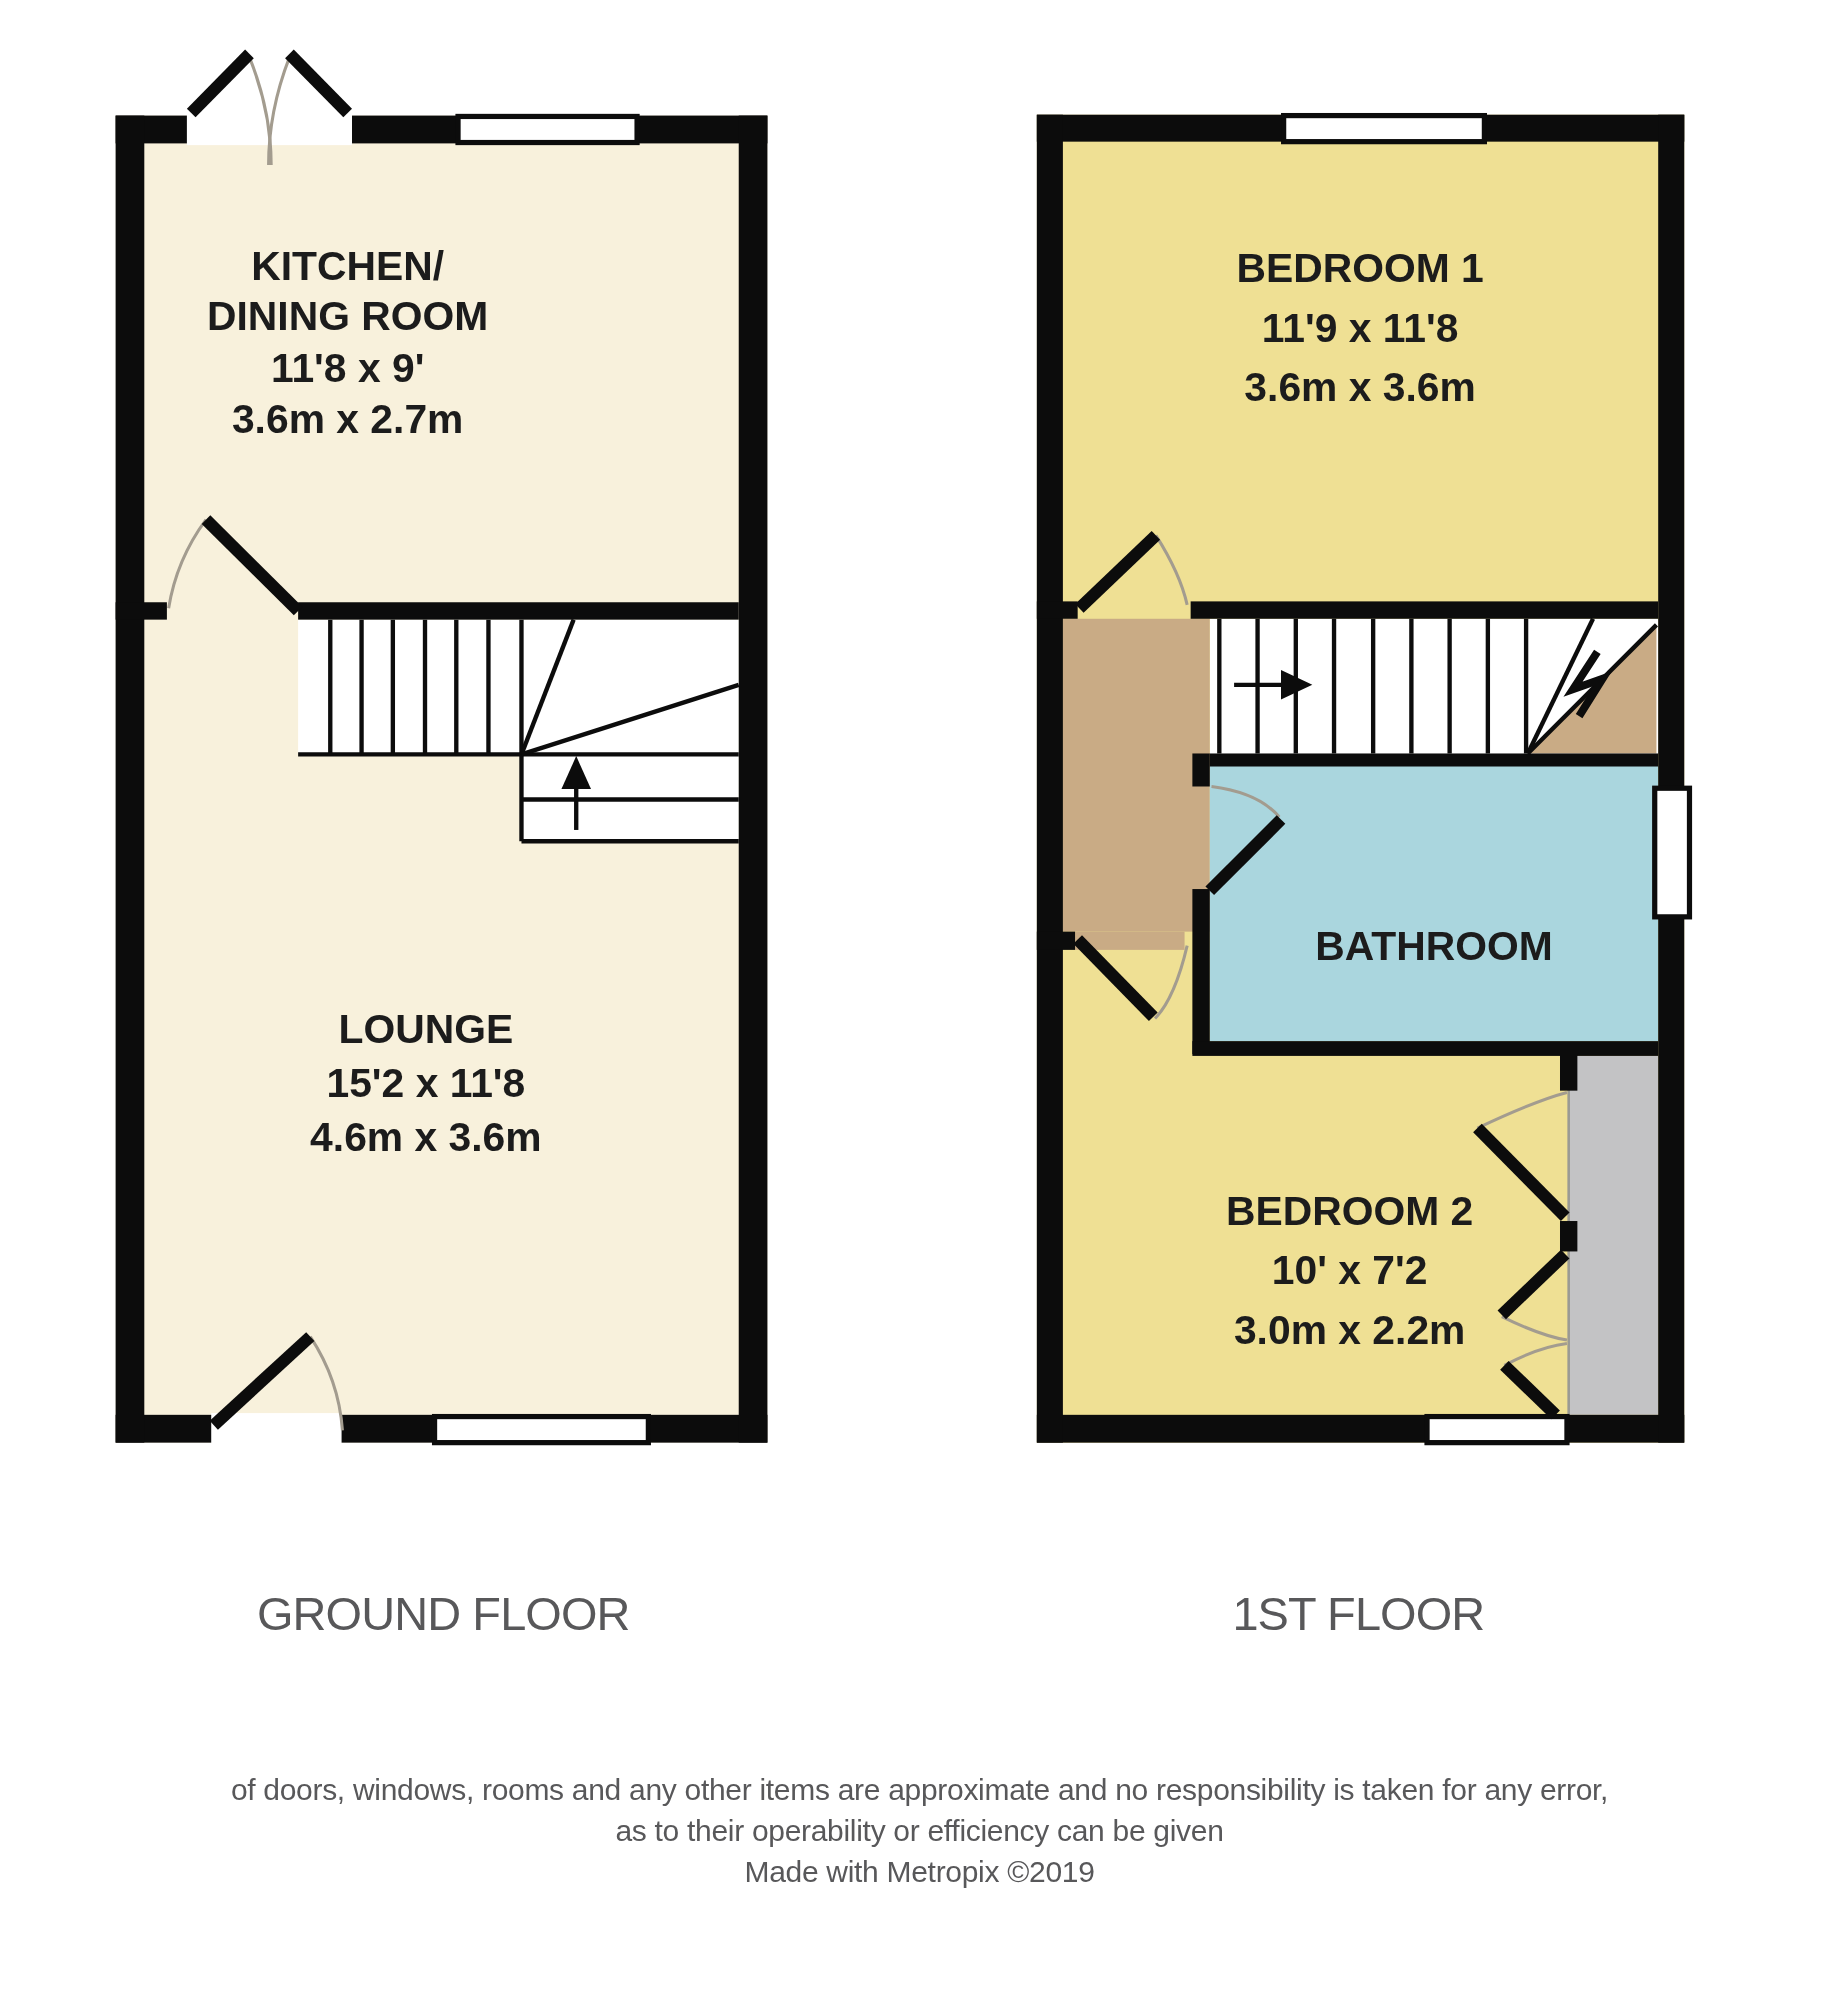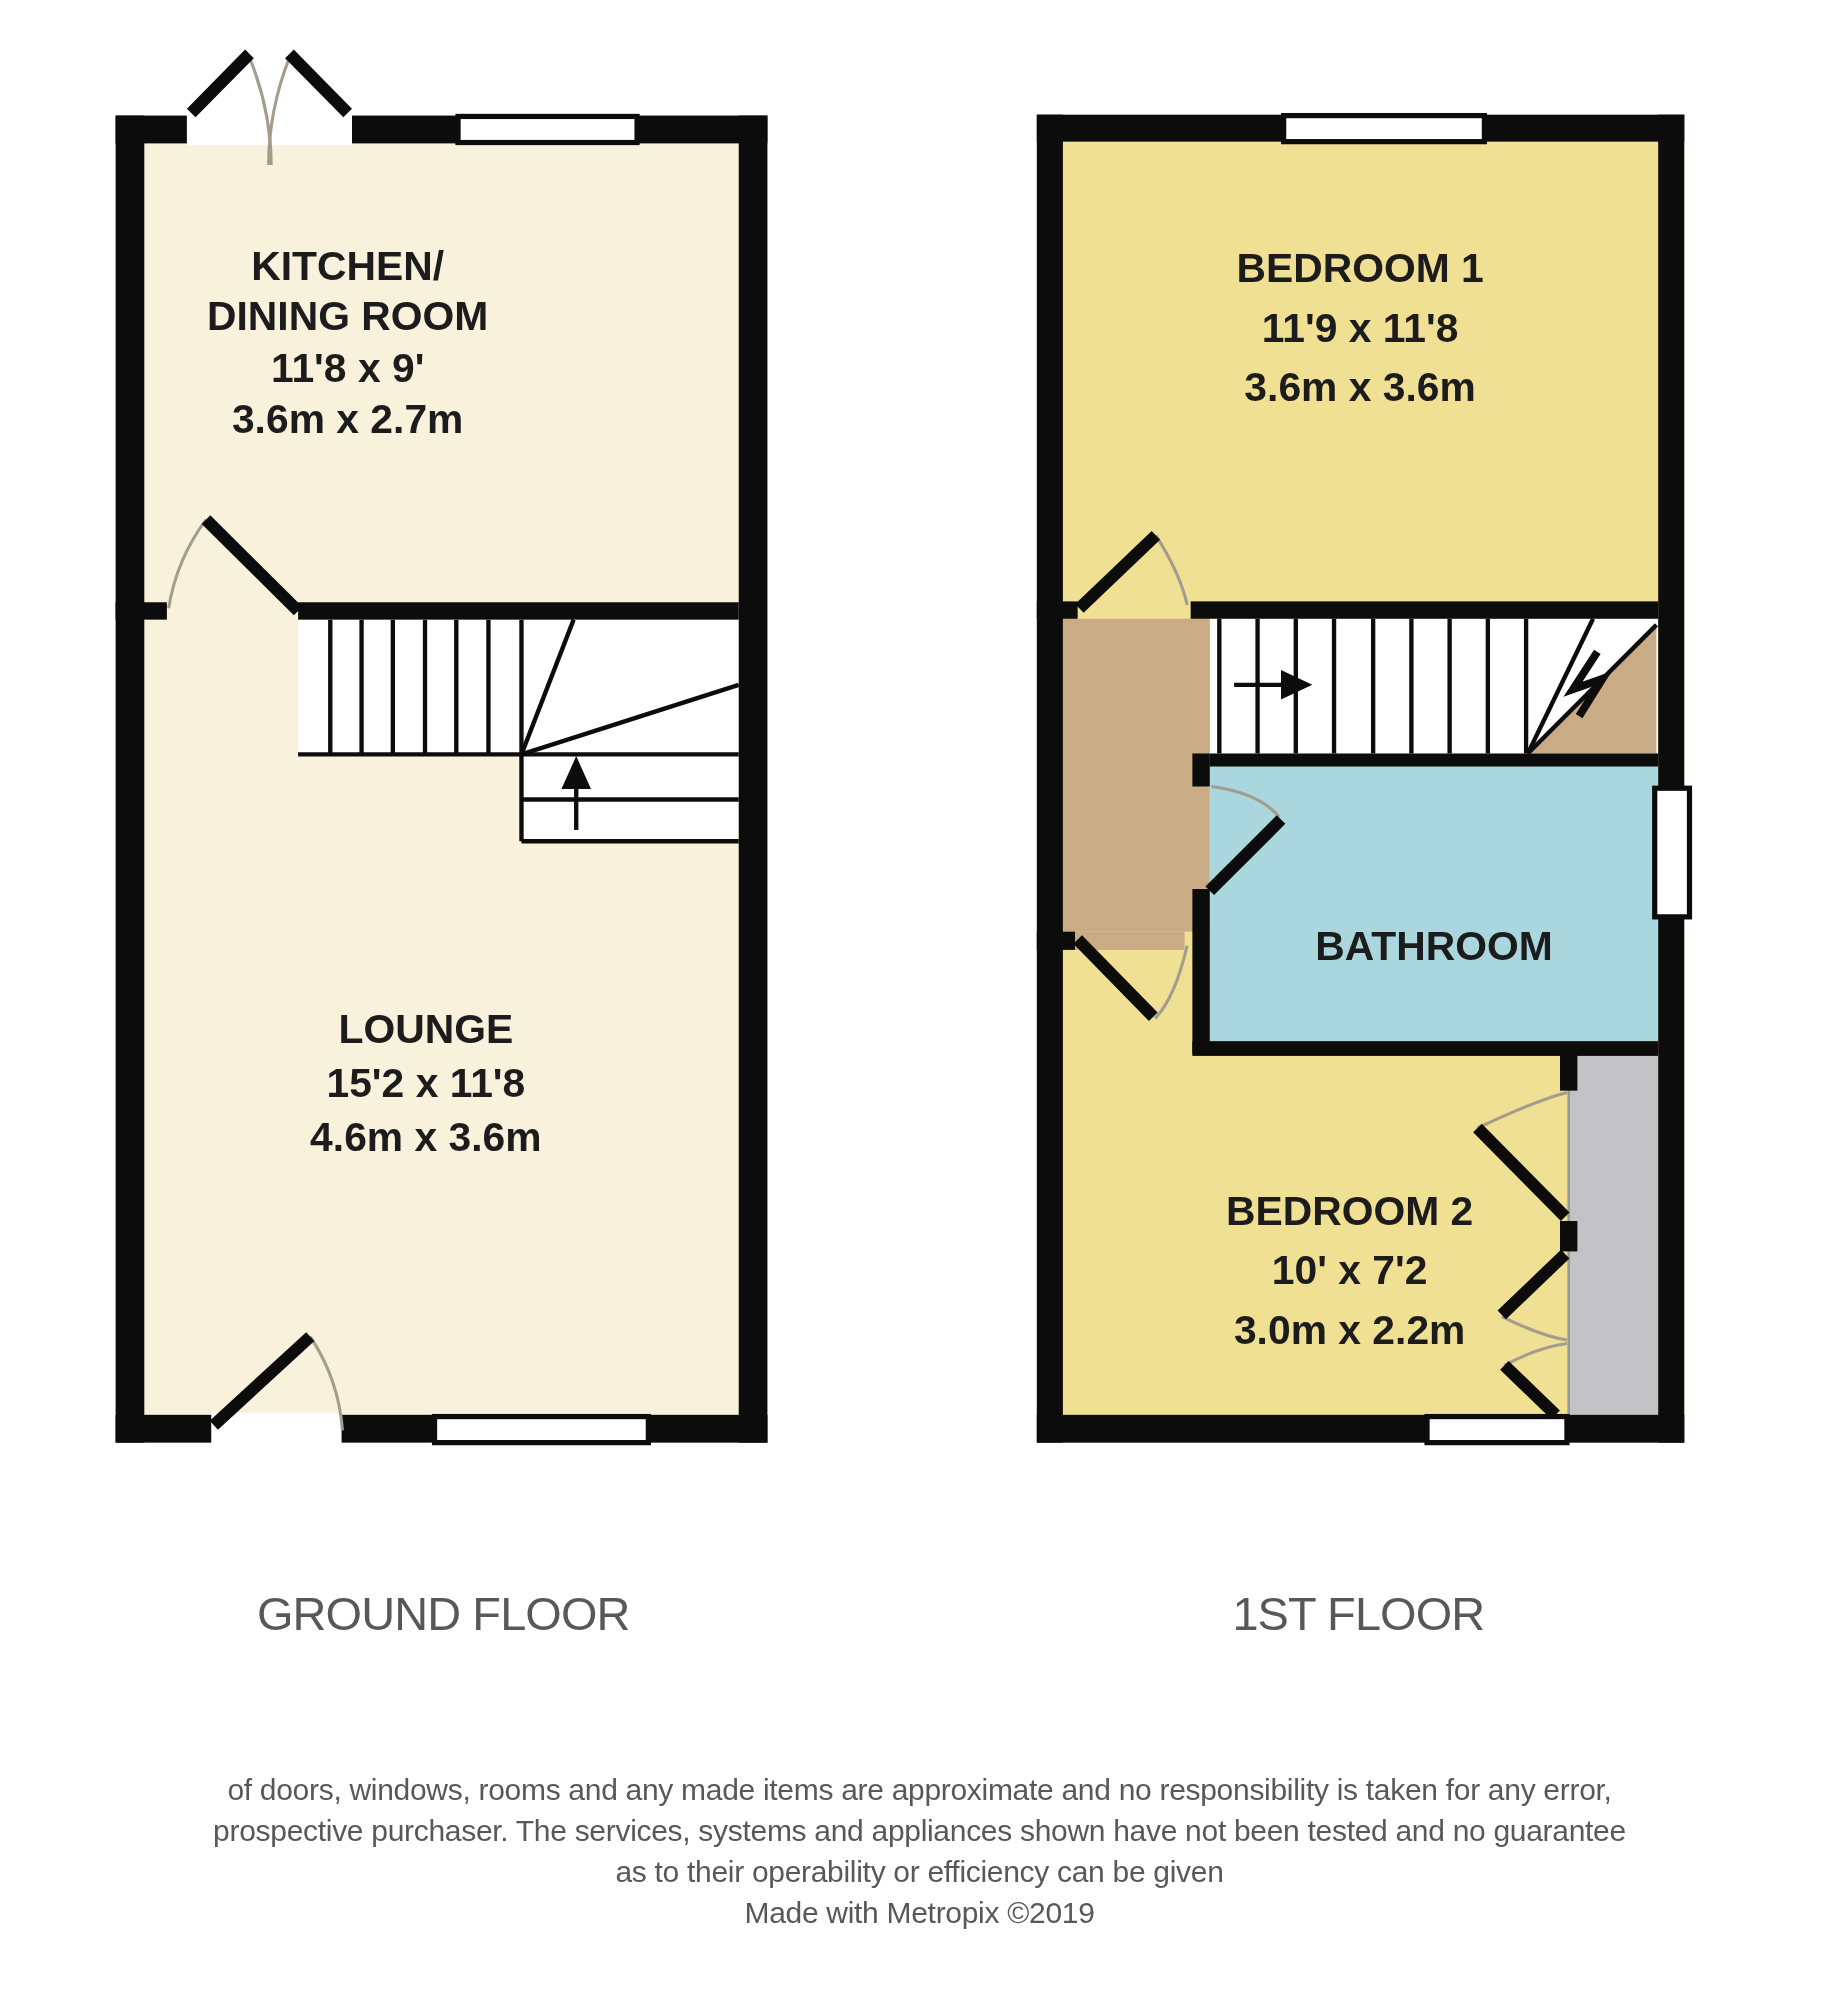--- a/index.html
+++ b/index.html
@@ -194,19 +194,18 @@
 
     <text class="roomlabel" x="1553" y="1410">BEDROOM 2</text>
     <text class="roomlabel" x="1553" y="1478">10' x 7'2</text>
     <text class="roomlabel" x="1553" y="1546">3.0m x 2.2m</text>
 
     <text class="floorlabel" x="1563" y="1876">1ST FLOOR</text>
   </g>
 </svg>
 
   <div class="footer">
-    <div>of doors, windows, rooms and any made items are approximate and no responsibility is taken for any error,</div>
-    <div>prospective purchaser. The services, systems and appliances shown have not been tested and no guarantee</div>
+    <div>of doors, windows, rooms and any other items are approximate and no responsibility is taken for any error,</div>
     <div>as to their operability or efficiency can be given</div>
     <div>Made with Metropix ©2019</div>
   </div>
 </div>
 
 
 </body></html>

